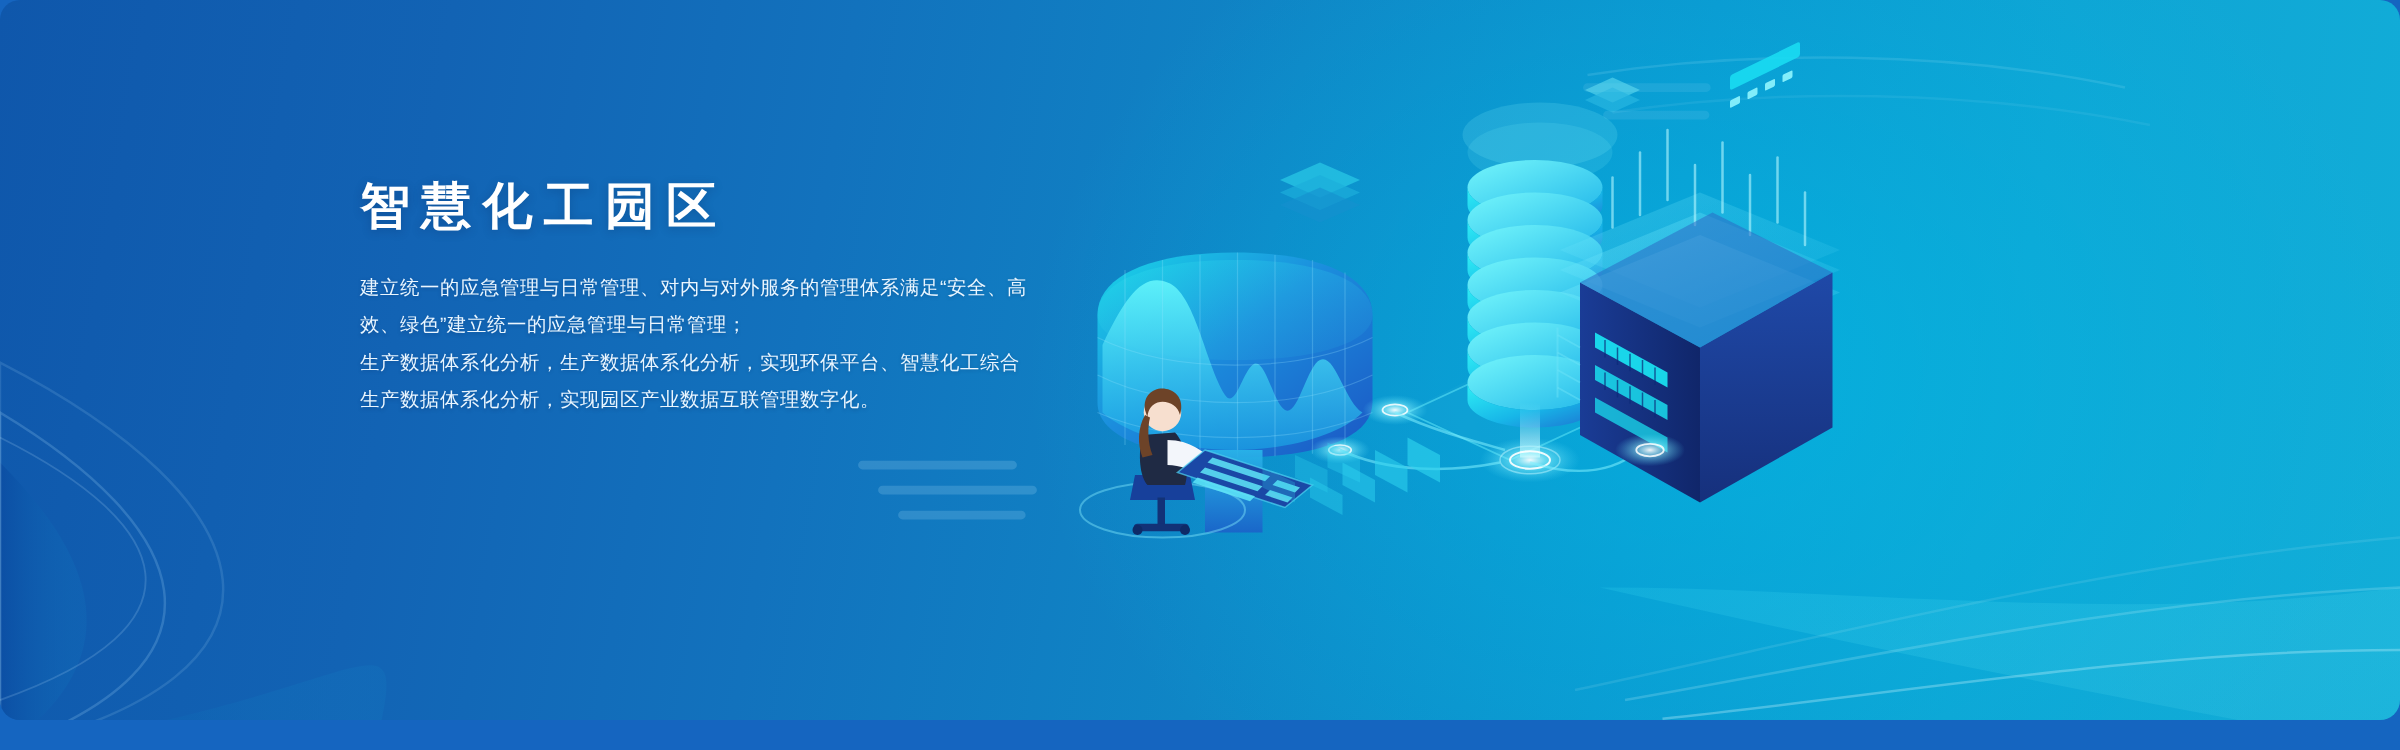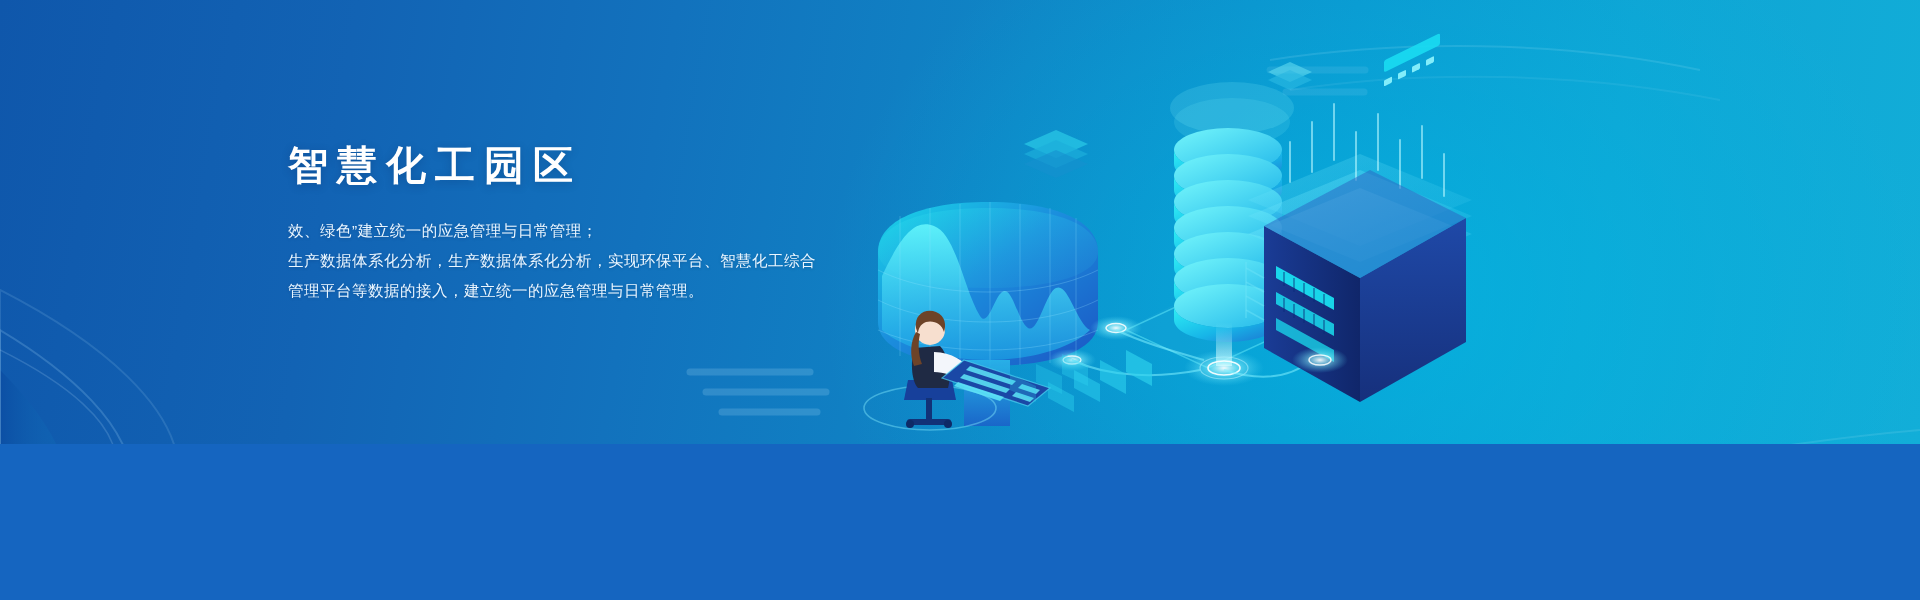--- a/index.html
+++ b/index.html
@@ -2,24 +2,25 @@
 <html><head>
 <meta charset="utf-8">
 <style>
   html,body{margin:0;padding:0;}
   body{
     width:1920px;height:600px;overflow:hidden;
     font-family:"Liberation Sans","DejaVu Sans",sans-serif;
     background:#1565c0;
   }
   .banner{
-    position:relative;width:1920px;height:444px;overflow:hidden;
+    position:relative;width:1920px;height:576px;overflow:hidden;
     background:
       radial-gradient(ellipse 900px 700px at 1380px 300px, rgba(0,190,230,0.55) 0%, rgba(0,170,220,0.0) 62%),
       linear-gradient(100deg,#0f57ab 0%, #1263b4 18%, #1272bd 34%, #0f86c6 52%, #0c96cf 68%, #0fa4d4 82%, #12aed8 100%);
+    border-radius: 16px;
   }
   
   .bg-svg{position:absolute;inset:0;width:1920px;height:600px;}
   
   .text-block{position:absolute;left:288px;top:140px;width:620px;}
   .title{
     margin:0;color:#ffffff;font-size:40px;font-weight:700;
     letter-spacing:9px;line-height:1.25;
     text-shadow:0 2px 8px rgba(0,30,80,0.25);
   }
@@ -74,23 +75,24 @@
     </g>
     <g opacity="0.10" fill="none" stroke="#bfeaff" stroke-width="7" stroke-linecap="round">
       <path d="M1270,70 h95"></path>
       <path d="M1286,92 h78"></path>
     </g>
   </svg>
 
   <div class="text-block">
     <h1 class="title">智慧化工园区</h1>
     <div class="desc">
+      <div class="desc-line">建立统一的应急管理与日常管理、对内与对外服务的管理体系满足“安全、高</div>
       <div class="desc-line">效、绿色”建立统一的应急管理与日常管理；</div>
       <div class="desc-line">生产数据体系化分析，生产数据体系化分析，实现环保平台、智慧化工综合</div>
-      <div class="desc-line">管理平台等数据的接入，建立统一的应急管理与日常管理。</div>
+      <div class="desc-line">生产数据体系化分析，实现园区产业数据互联管理数字化。</div>
     </div>
   </div>
 
   <div class="scene">
     <svg class="illus-svg" width="620" height="430" viewBox="0 0 620 430">
       <defs>
         <linearGradient id="domeG" x1="0" y1="0" x2="1" y2="1">
           <stop offset="0%" stop-color="#19d7e8"></stop>
           <stop offset="45%" stop-color="#1b8ddd"></stop>
           <stop offset="100%" stop-color="#1b56c4"></stop>

